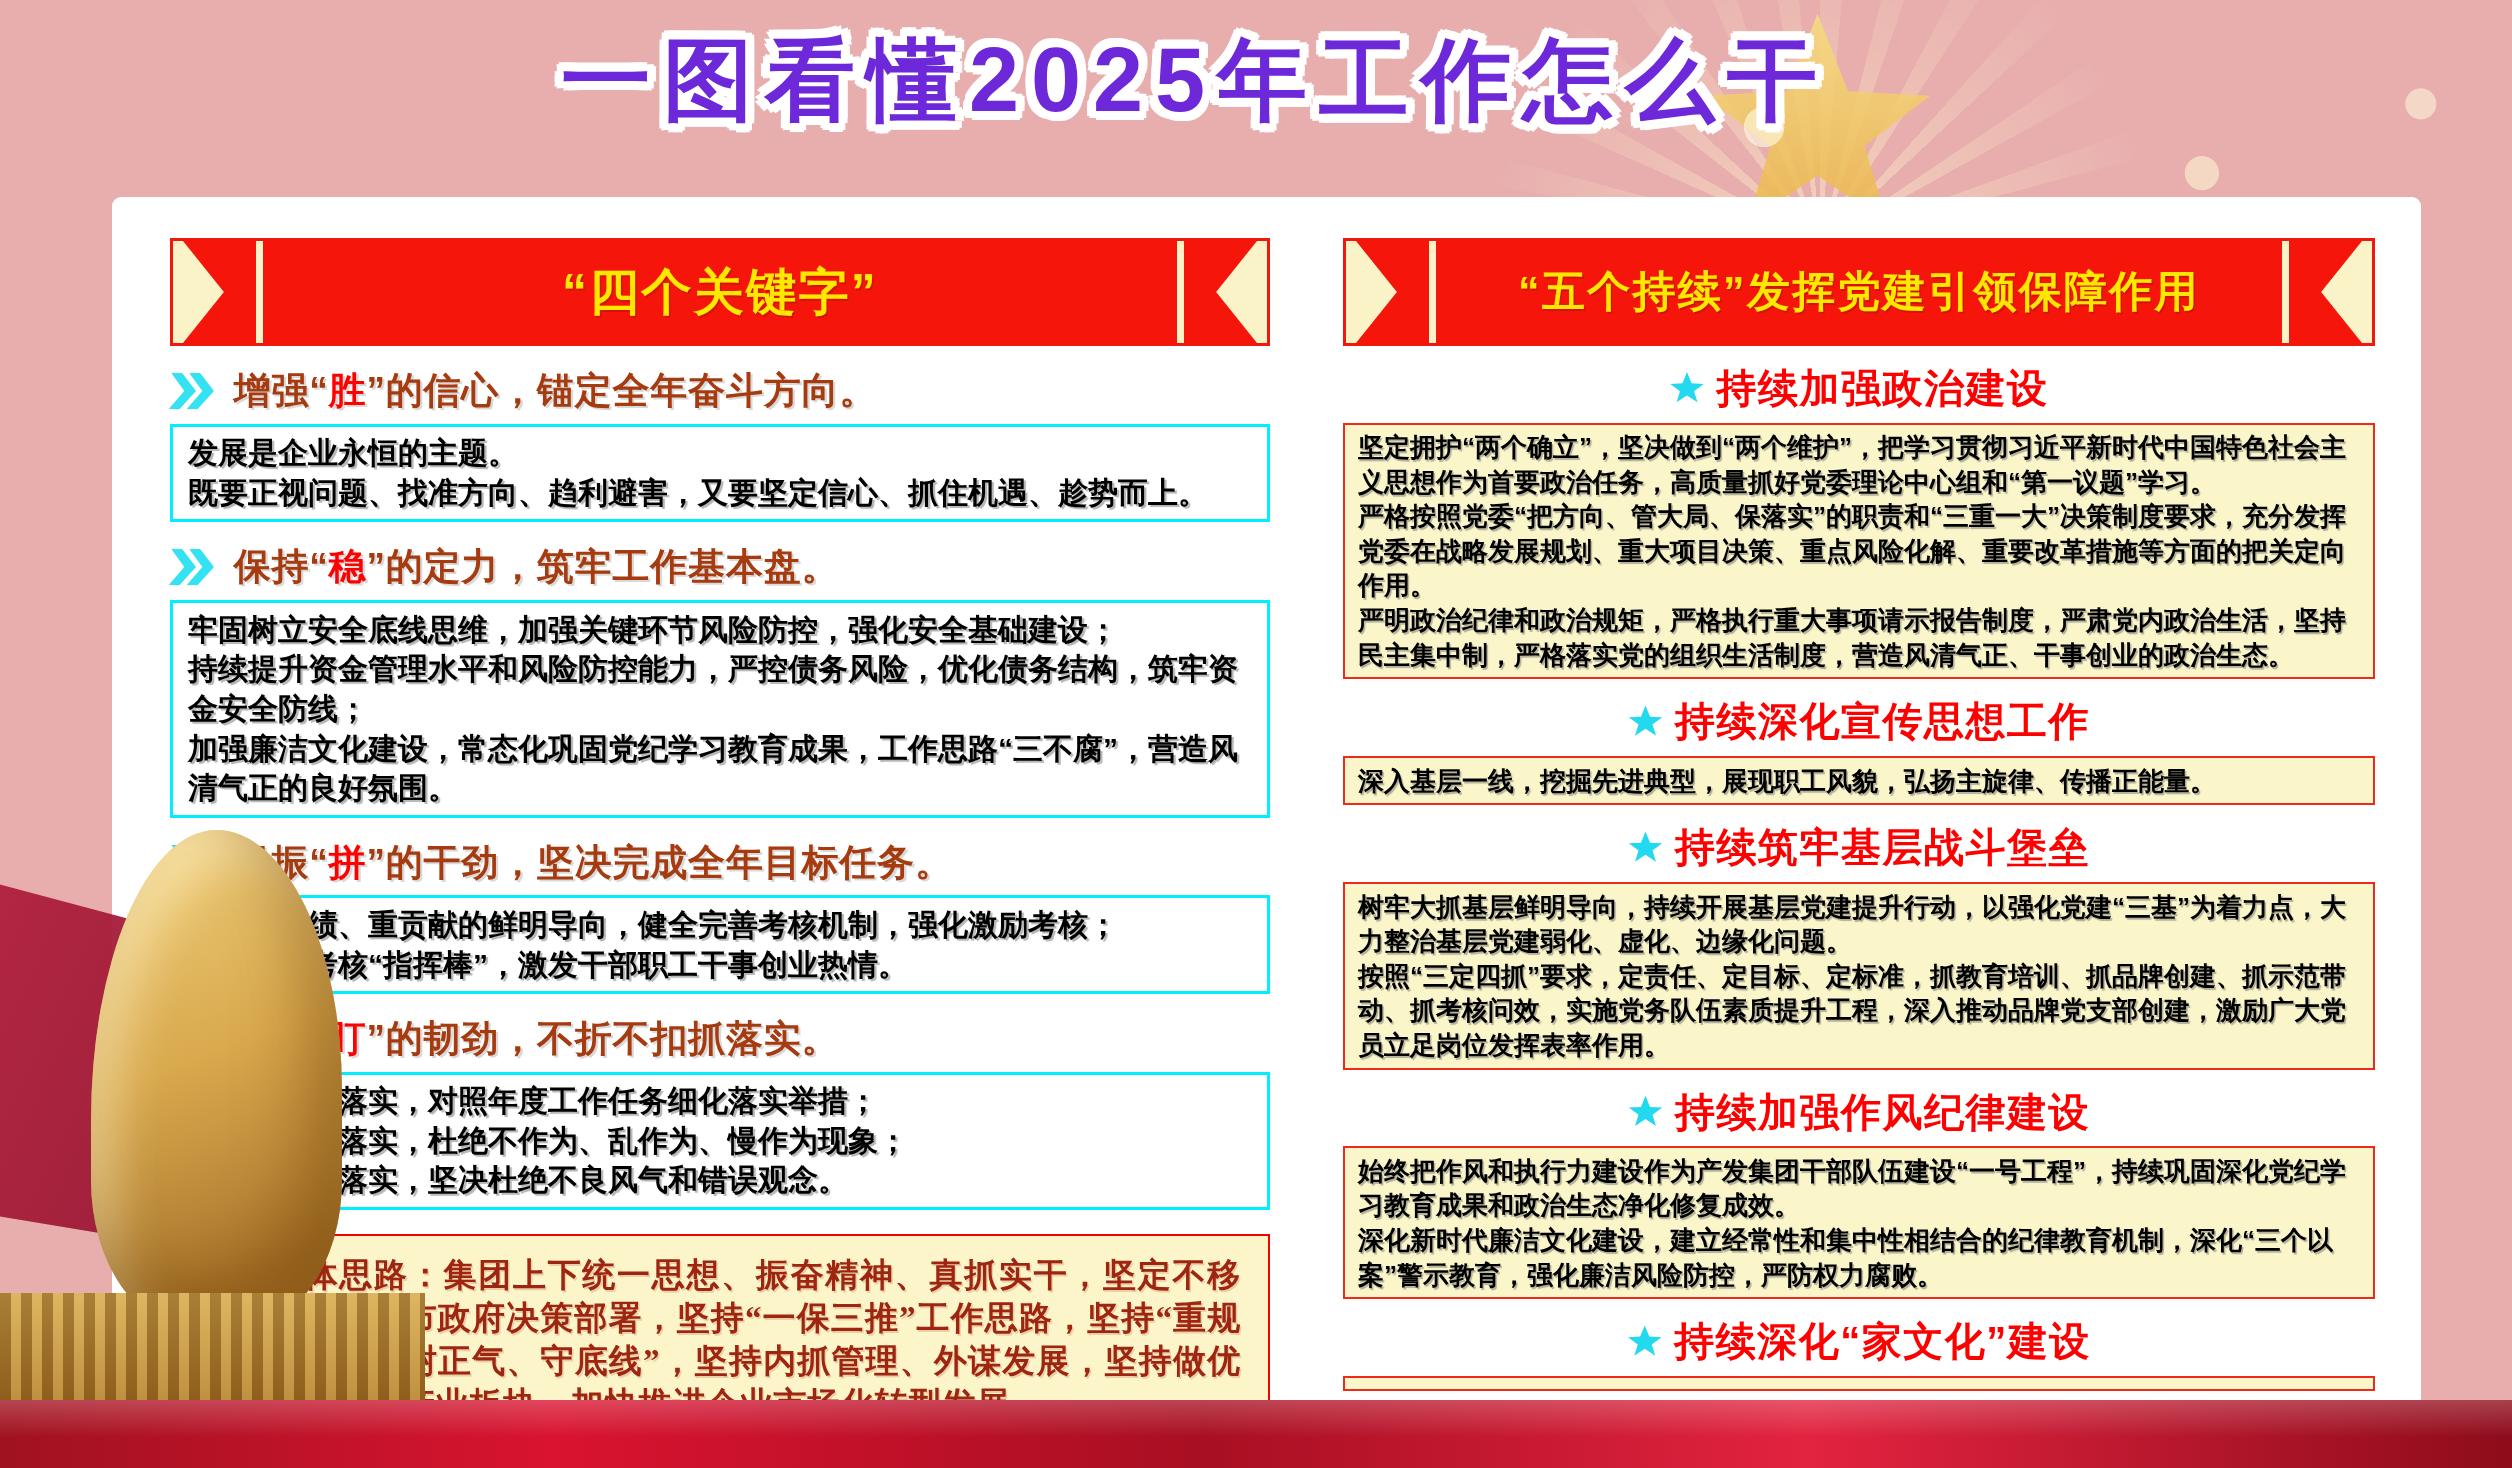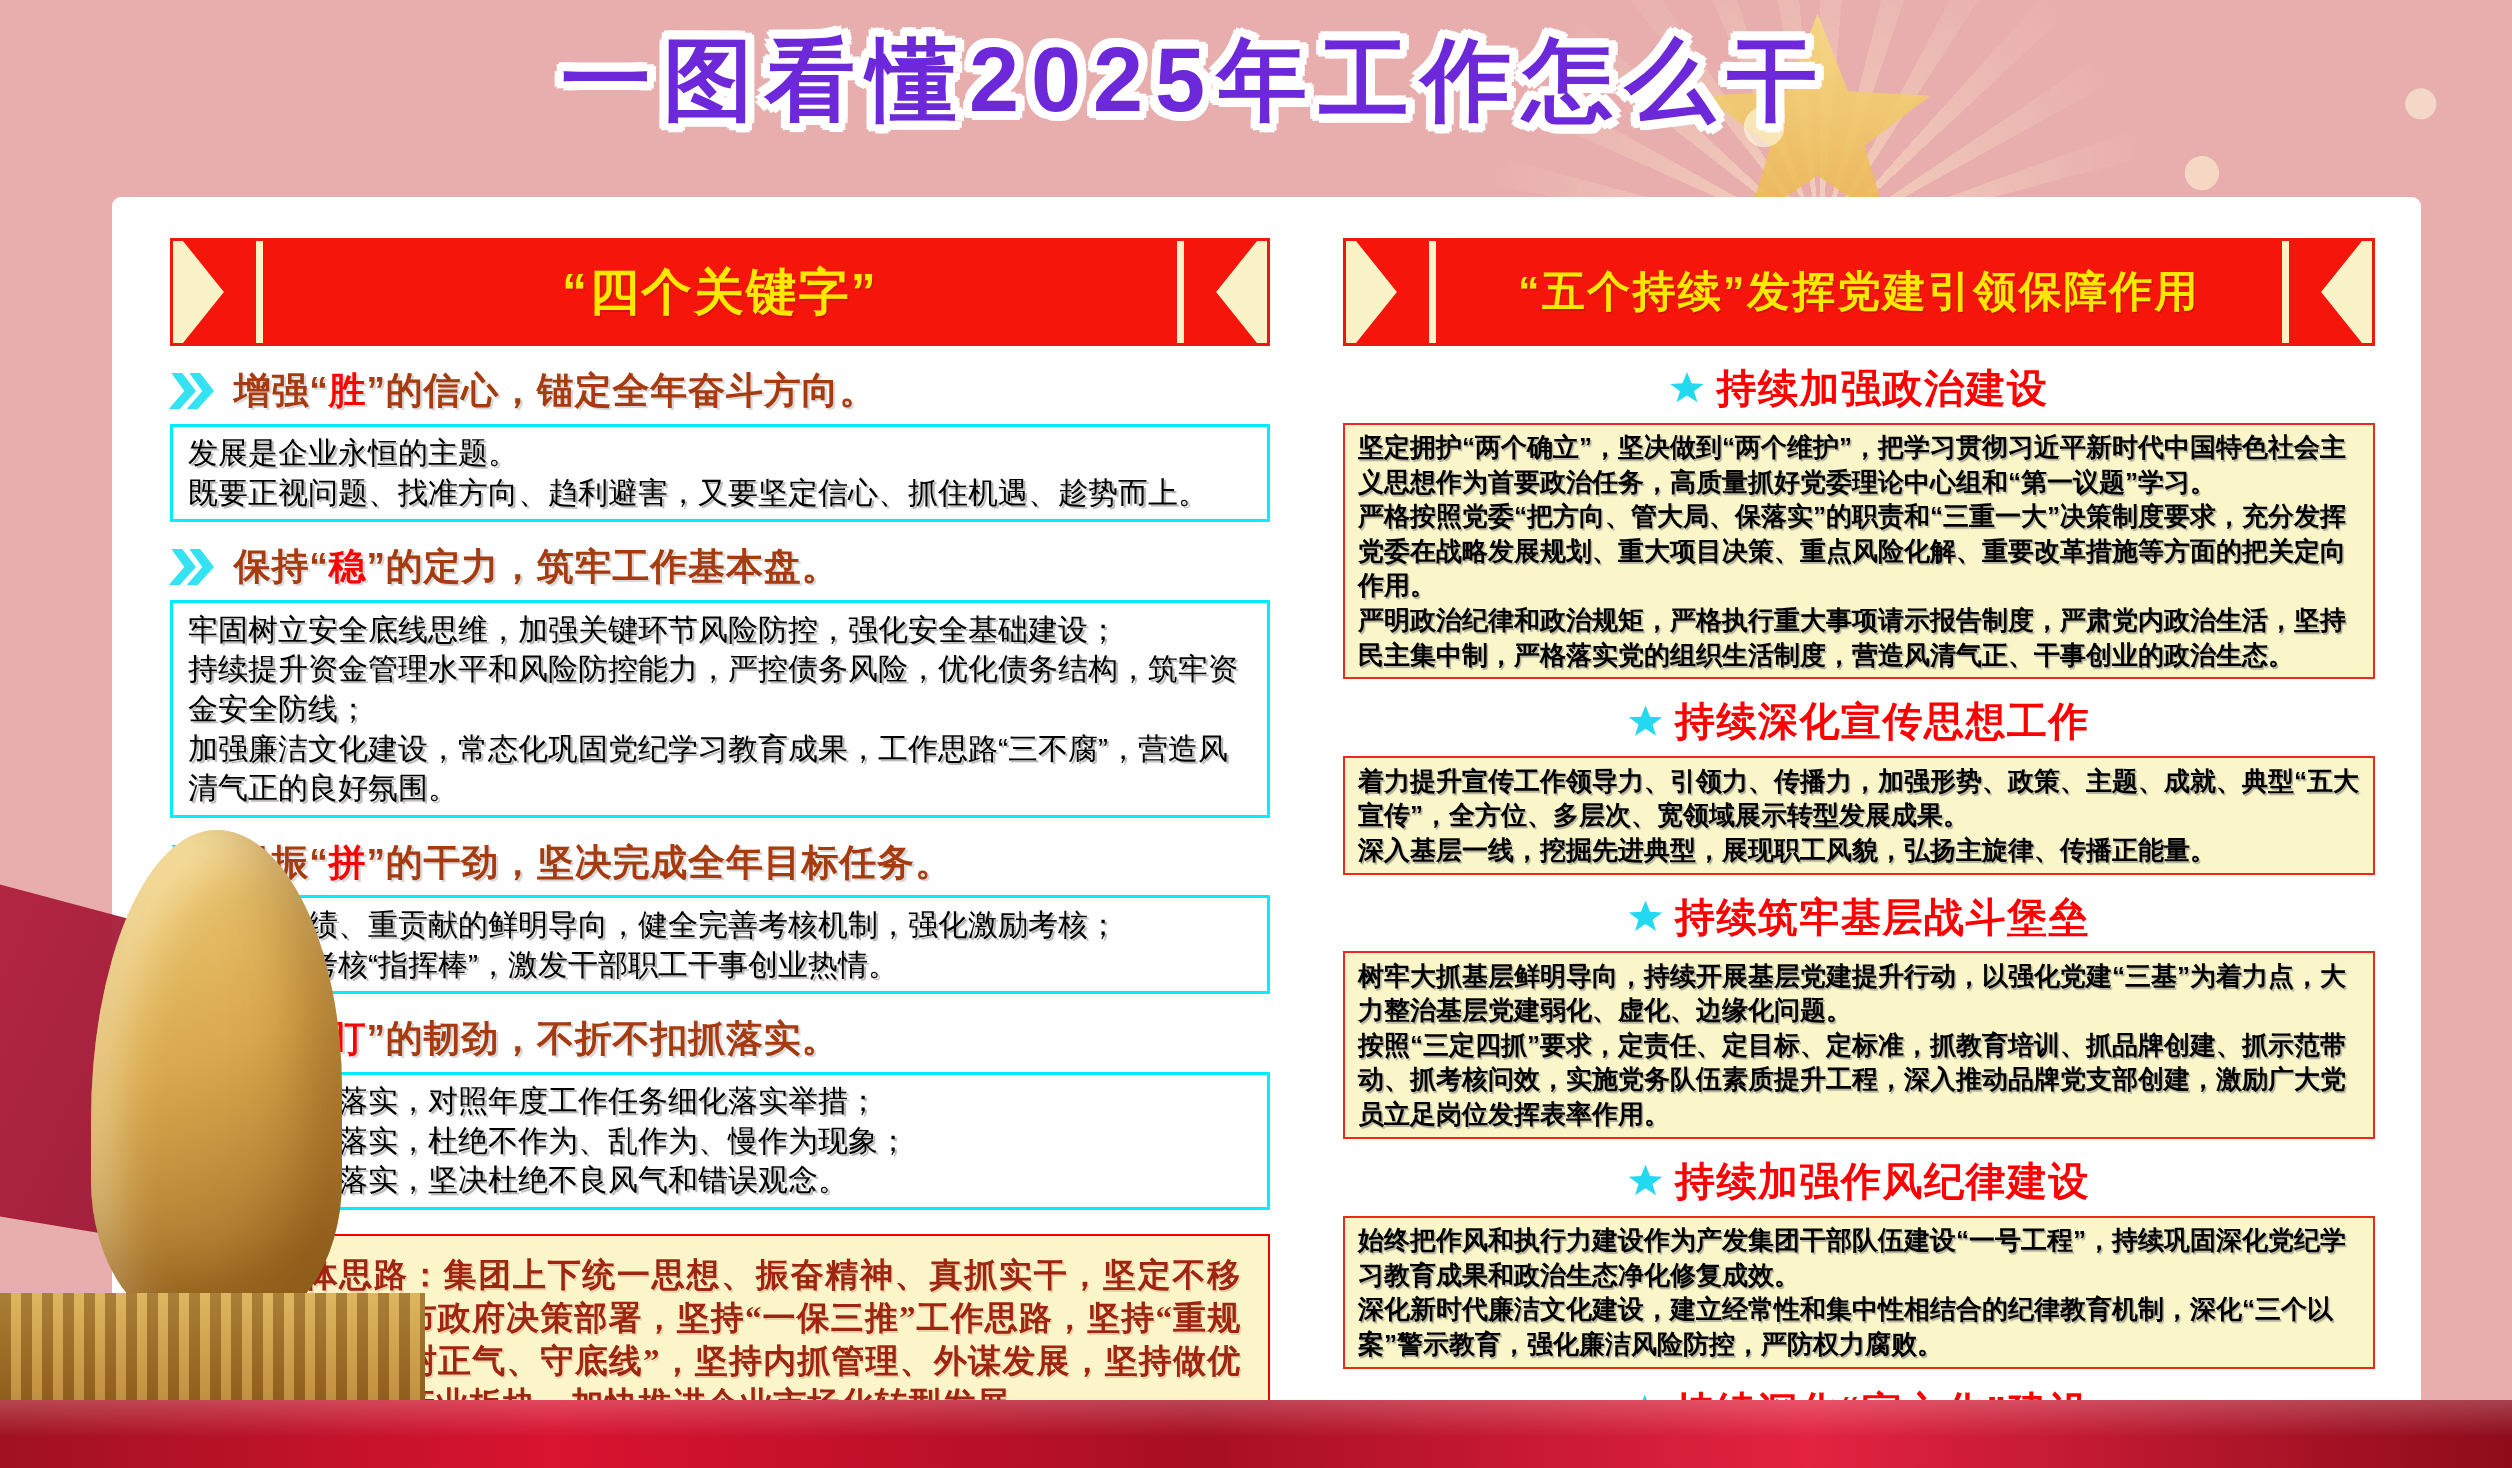--- a/index.html
+++ b/index.html
@@ -82,21 +82,21 @@
   
   .lhead{display:flex;align-items:center;gap:13.7px;margin:20px 0 7.6px;flex:0 0 auto;}
   .lhead .htext{font-size:37px;font-weight:900;color:#a63b10;letter-spacing:0.8px;
     text-shadow:2.3px 2.3px 0 rgba(0,0,0,.15);}
   .lhead .htext b.key{color:#ff0000;font-weight:900;}
   .chev{display:inline-flex;width:50px;flex:0 0 auto;}
   .chev i{display:inline-block;width:26px;height:36px;background:#35e2f2;margin-right:-7.6px;
     clip-path:polygon(0 0,42% 0,100% 50%,42% 100%,0 100%,55% 50%);transform:skewX(-4deg);}
   
   .cyanbox{border:3.8px solid #00eeff;background:#fff;padding:6.8px 15px;flex:0 0 auto;}
-  .cyanbox .line{font-size:30px;font-weight:400;color:#000;line-height:1.32;
+  .cyanbox .line{font-size:30px;font-weight:700;color:#000;line-height:1.32;
     text-shadow:2.3px 2.3px 0.8px rgba(110,110,110,.5);}
   
   .summary{margin-top:24px;border:2.3px solid #f60000;background:#fcf5ca;padding:18px 27px;flex:0 0 auto;}
   .summary p{margin:0;font-family:"Liberation Serif", serif;font-weight:700;color:#9e2610;
     font-size:33px;line-height:1.3;letter-spacing:0.8px;text-indent:2.15em;text-align:justify;
     text-shadow:1.5px 1.5px 0 rgba(158,38,16,.18);}
   
   .rhead{display:flex;align-items:center;justify-content:center;gap:12px;margin:15px 0 6.8px;flex:0 0 auto;}
   .rhead span{font-size:40px;font-weight:900;color:#fe0000;letter-spacing:1.5px;}
   .star{display:inline-block;width:35px;height:33px;background:#23d9ef;flex:0 0 auto;
@@ -203,21 +203,20 @@
         <div class="line">坚定拥护“两个确立”，坚决做到“两个维护”，把学习贯彻习近平新时代中国特色社会主义思想作为首要政治任务，高质量抓好党委理论中心组和“第一议题”学习。</div>
         <div class="line">严格按照党委“把方向、管大局、保落实”的职责和“三重一大”决策制度要求，充分发挥党委在战略发展规划、重大项目决策、重点风险化解、重要改革措施等方面的把关定向作用。</div>
         <div class="line">严明政治纪律和政治规矩，严格执行重大事项请示报告制度，严肃党内政治生活，坚持民主集中制，严格落实党的组织生活制度，营造风清气正、干事创业的政治生态。</div>
       </div>
 
     <div class="rhead">
       <i class="star"></i>
       <span>持续深化宣传思想工作</span>
     </div>
     <div class="redbox">
-        <div class="line">着力提升宣传工作领导力、引领力、传播力，加强形势、政策、主题、成就、典型“五大宣传”，全方位、多层次、宽领域展示转型发展成果。</div>
         <div class="line">深入基层一线，挖掘先进典型，展现职工风貌，弘扬主旋律、传播正能量。</div>
       </div>
 
     <div class="rhead">
       <i class="star"></i>
       <span>持续筑牢基层战斗堡垒</span>
     </div>
     <div class="redbox">
         <div class="line">树牢大抓基层鲜明导向，持续开展基层党建提升行动，以强化党建“三基”为着力点，大力整治基层党建弱化、虚化、边缘化问题。</div>
         <div class="line">按照“三定四抓”要求，定责任、定目标、定标准，抓教育培训、抓品牌创建、抓示范带动、抓考核问效，实施党务队伍素质提升工程，深入推动品牌党支部创建，激励广大党员立足岗位发挥表率作用。</div>

